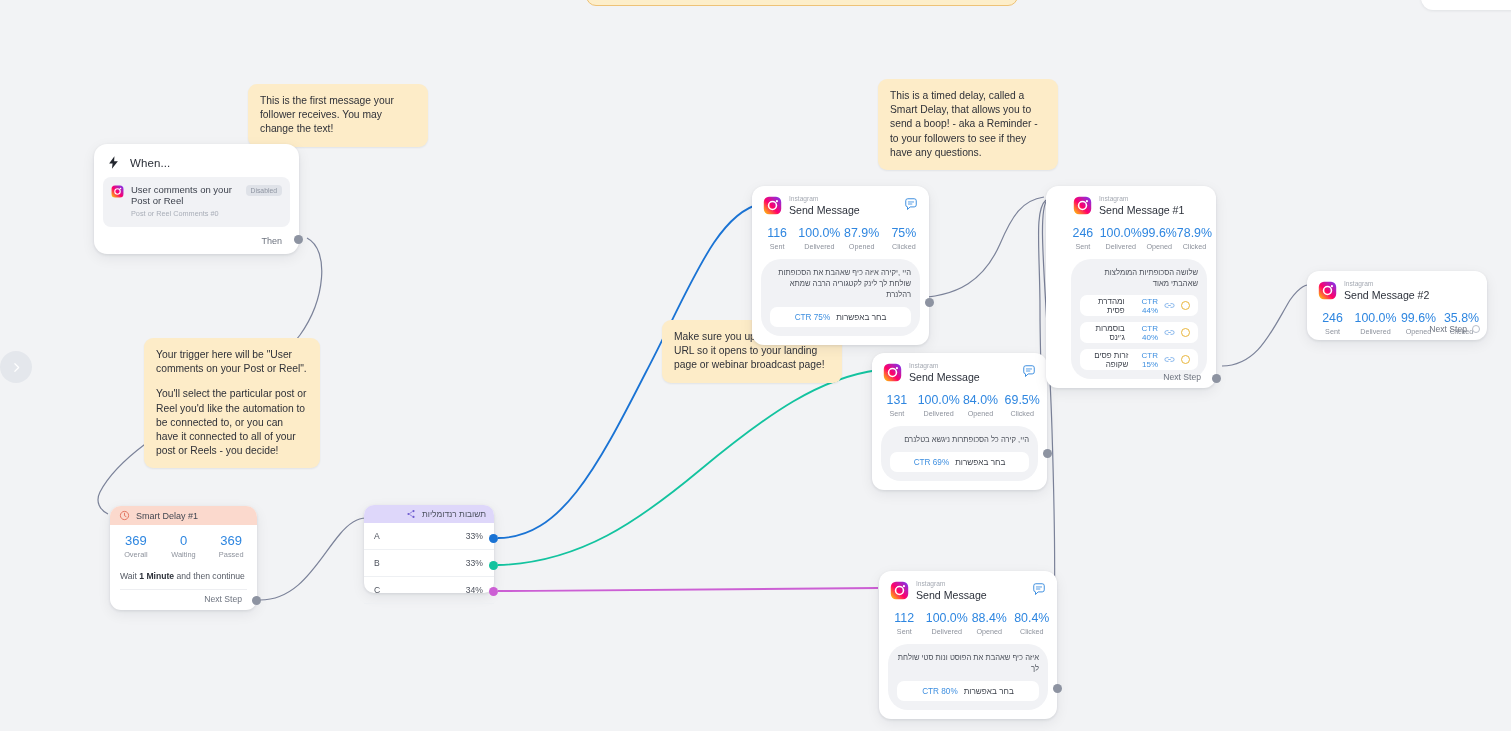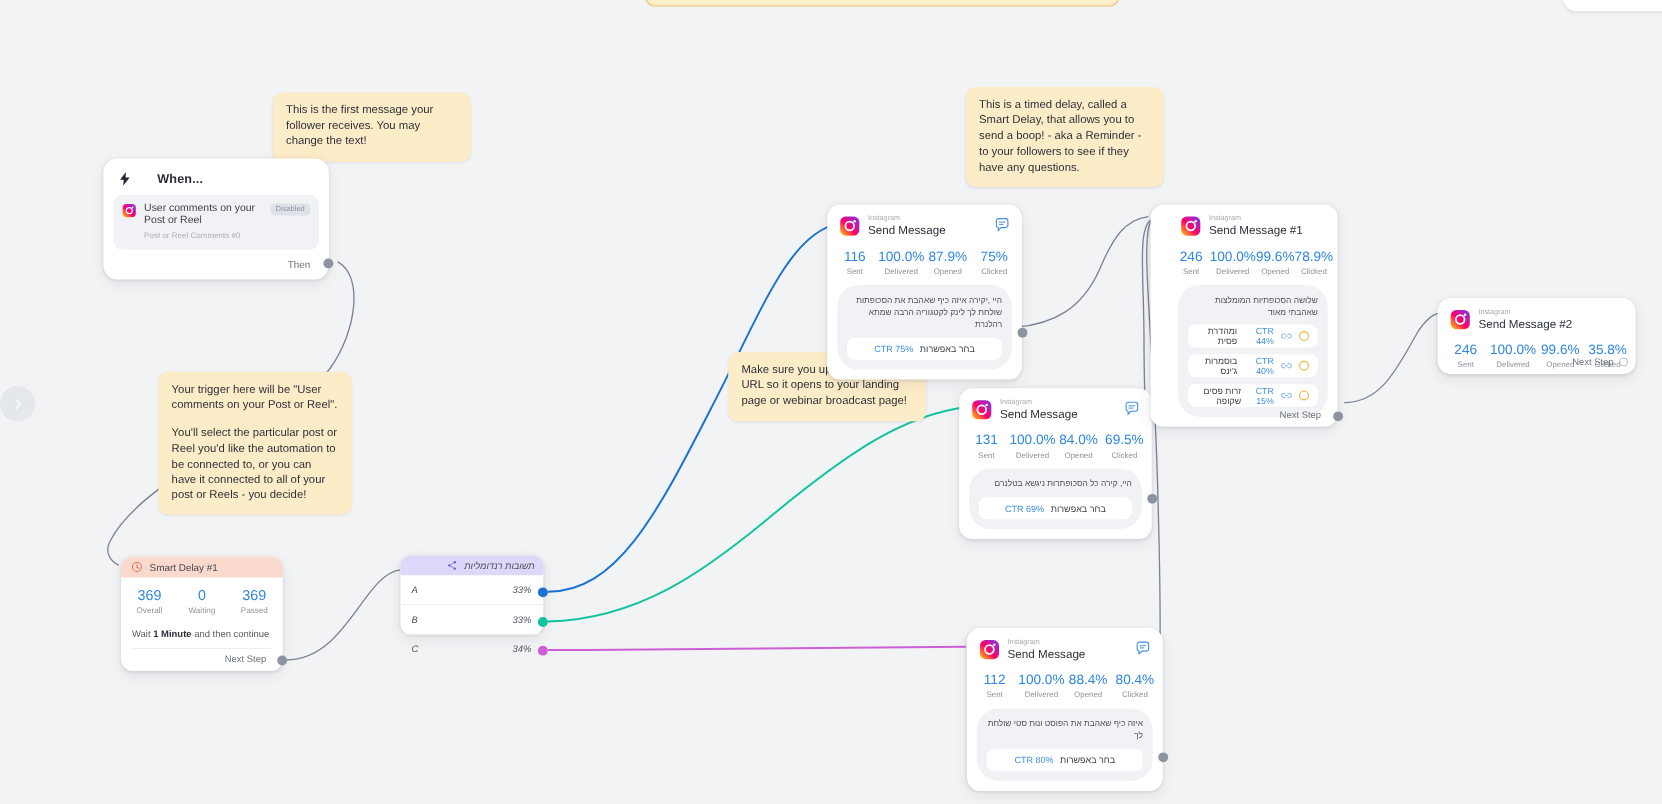--- a/index.html
+++ b/index.html
@@ -23,21 +23,21 @@
   
   .node {
     position: absolute;
     background: #ffffff;
     border-radius: 12px;
     box-shadow: 0 1px 3px rgba(16,24,40,.10), 0 4px 14px rgba(16,24,40,.07);
   }
 
   
   .trigger { left: 94px; top: 144px; width: 205px; height: 110px; border-radius: 13px; }
-  .trigger-head { display: flex; align-items: center; gap: 22px; padding: 11px 12px 7px 12px; font-weight: bold; }
+  .trigger-head { display: flex; align-items: center; gap: 9px; padding: 11px 12px 7px 12px; }
   .bolt-ico { width: 15px; height: 15px; flex: 0 0 15px; }
   .trigger-head-label { font-size: 11.5px; color: #2b2f38; letter-spacing: .1px; }
   .trigger-body {
     margin: 0 9px; background: #f1f2f5; border-radius: 8px;
     padding: 7px 8px 8px 8px; display: flex; gap: 7px; align-items: flex-start;
   }
   .ig-ico { width: 13px; height: 13px; flex: 0 0 13px; margin-top: 1px; }
   .trig-txt { flex: 1 1 auto; min-width: 0; }
   .trig-title { font-size: 9.5px; line-height: 11px; color: #3d424d; }
   .trig-sub { font-size: 7.3px; line-height: 10px; color: #a9aeb8; margin-top: 3px; }
@@ -86,21 +86,21 @@
     border-top: 0; line-height: 12px;
   }
   .delay-wait b { color: #2d313a; }
   .next-row {
     position: absolute; right: 15px; bottom: 6px;
     font-size: 8.6px; color: #6d737f;
   }
   .hr-soft { height: 1px; background: #edeef1; margin: 7px 10px 0 10px; }
 
   
-  .split { left: 364px; top: 505px; width: 130px; height: 72px; border-radius: 10px; font-style: italic; }
+  .split { left: 364px; top: 505px; width: 130px; height: 88px; border-radius: 10px; }
   .split-head {
     background: #ded7fa; border-radius: 10px 10px 0 0; height: 18px;
     display: flex; align-items: center; gap: 6px; padding: 0 8px;
     justify-content: flex-end;
   }
   .split-head .t { font-size: 8.4px; color: #4a4f5c; direction: rtl; }
   .share-ico { width: 10px; height: 10px; flex: 0 0 10px; }
   .split-row {
     height: 27px; display: flex; align-items: center; justify-content: space-between;
     padding: 0 11px 0 10px; border-bottom: 1px solid #eef0f3;

